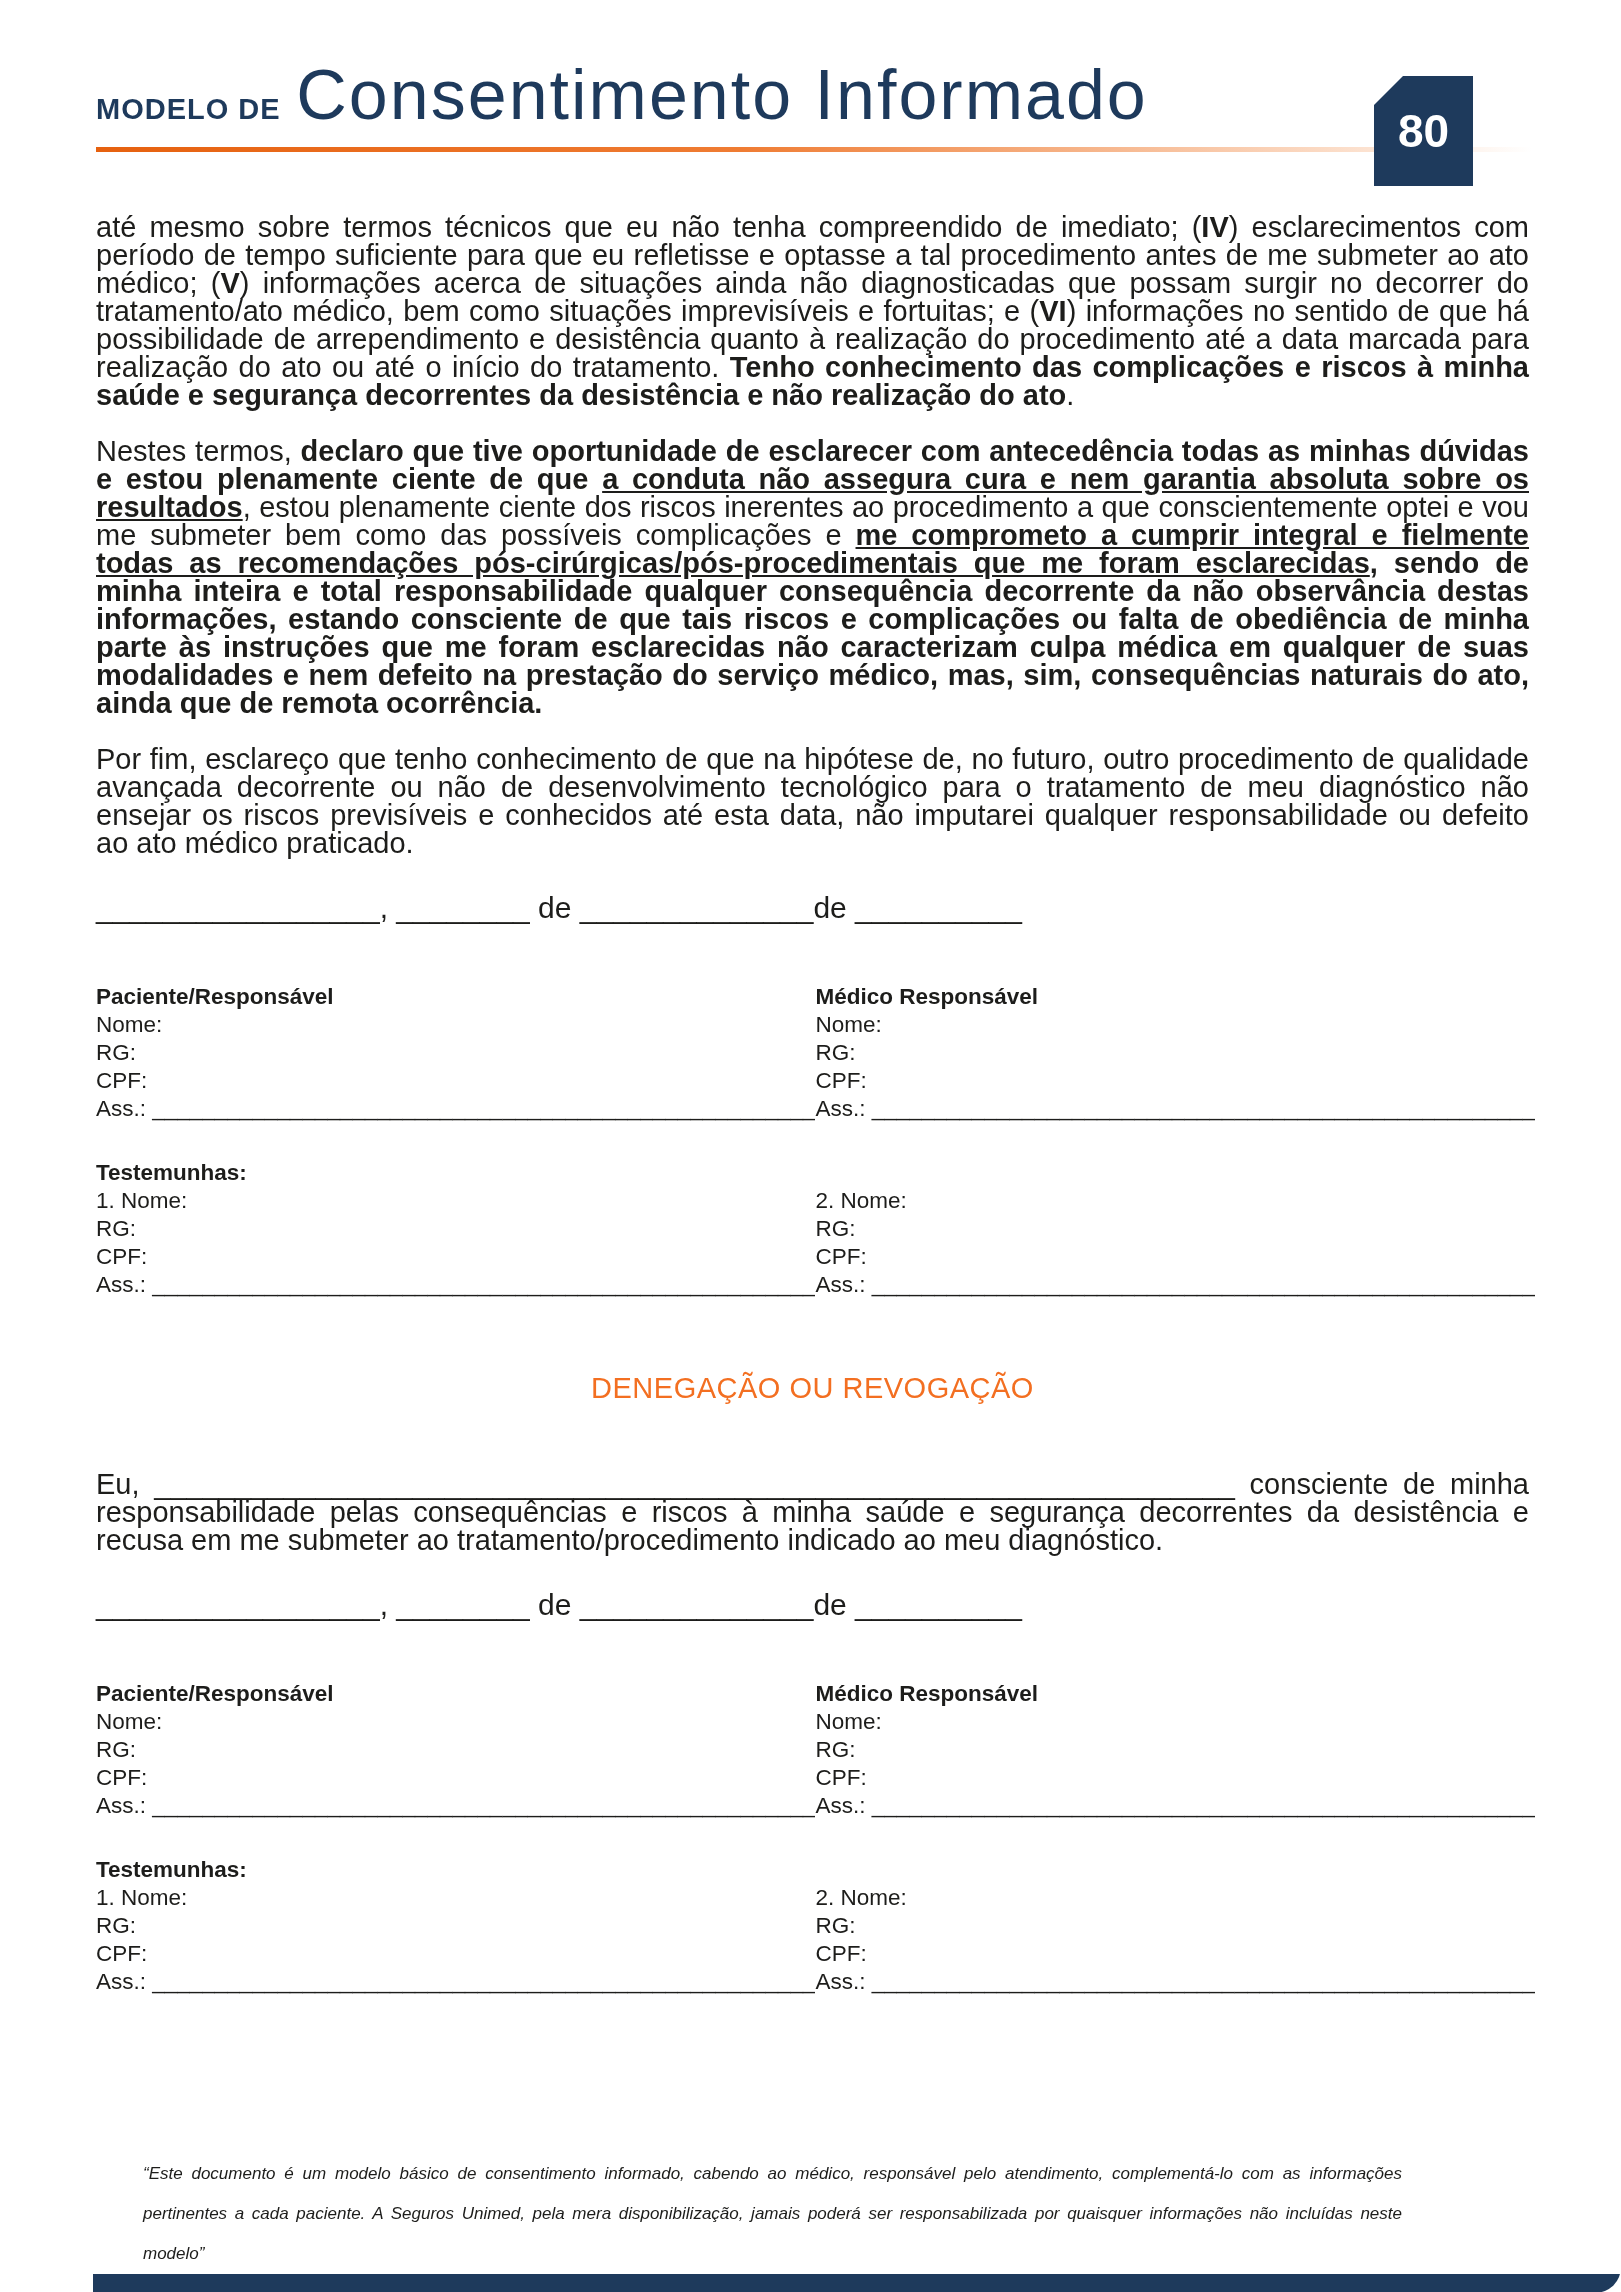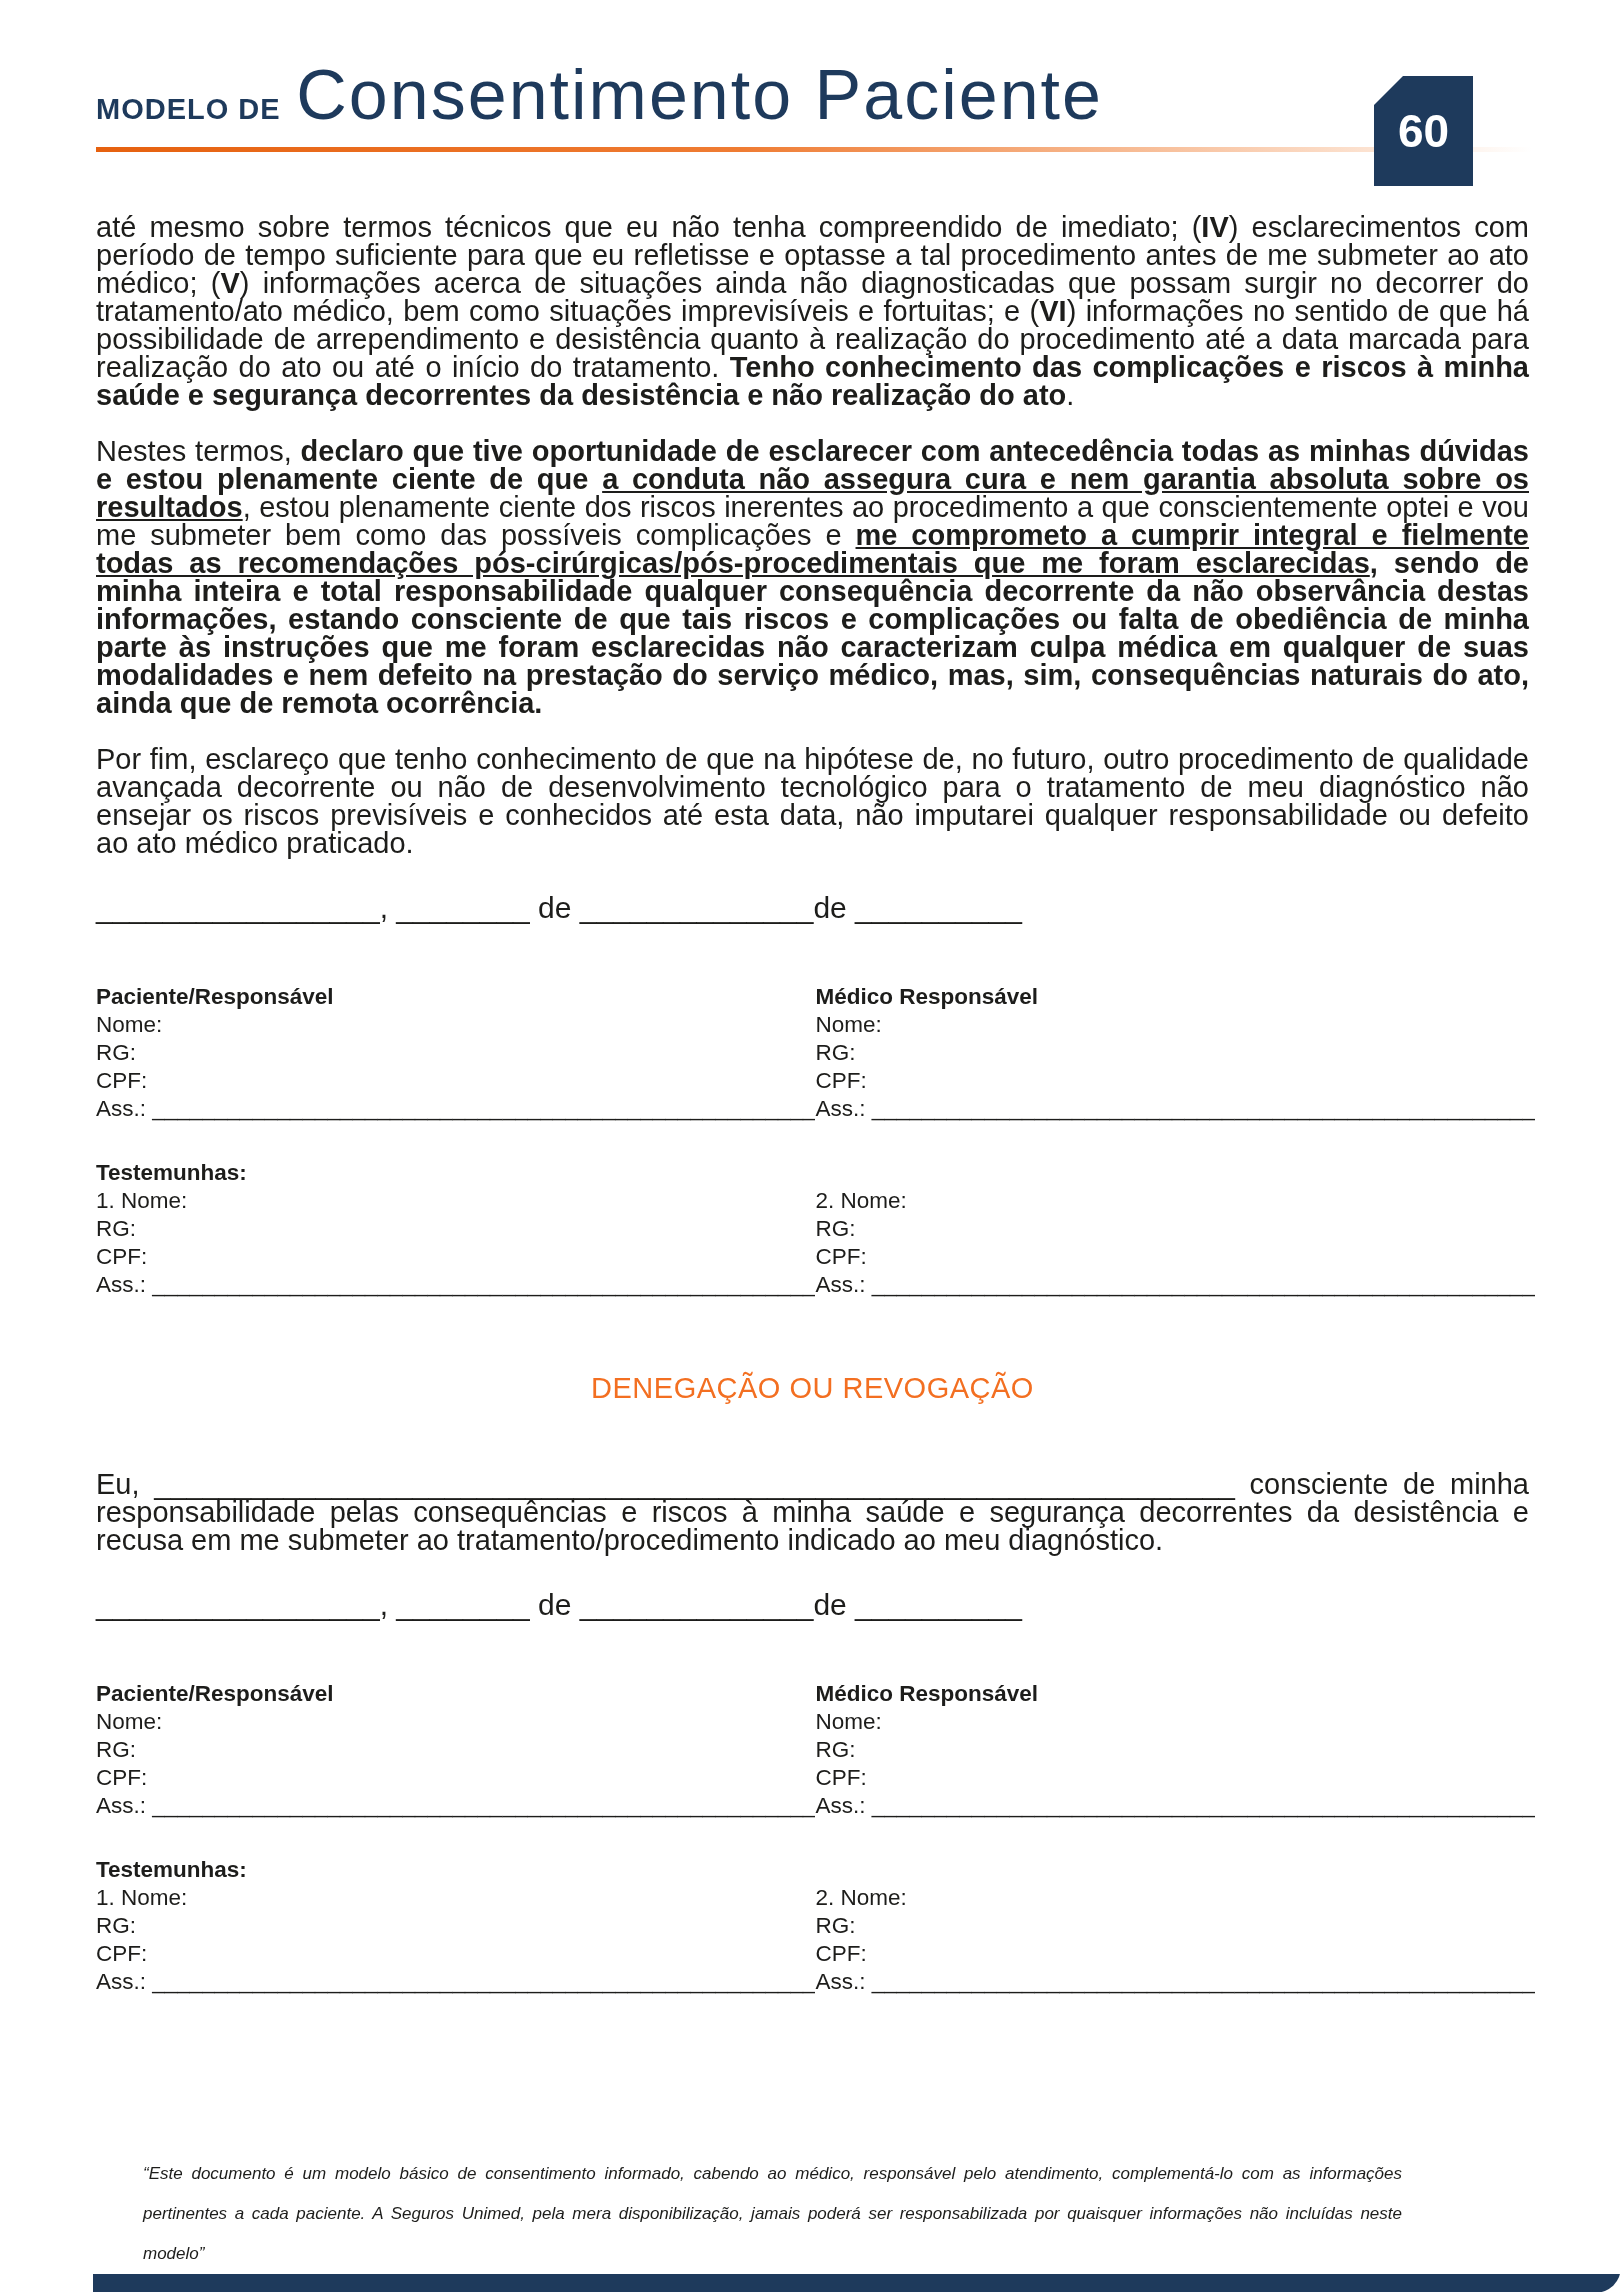--- a/index.html
+++ b/index.html
@@ -77,21 +77,21 @@
 </style>
 </head>
 <body>
 
 <div class="page" style="--navy: #1e3a5c; --orange: #f36f21; --rule: #e6610f;">
   <div class="content">
 
     <header>
       <div class="title-row">
         <span class="kicker">MODELO DE</span>
-        <span class="doc-title">Consentimento Paciente</span>
+        <span class="doc-title">Consentimento Informado</span>
       </div>
       <div class="rule"></div>
     </header>
 
     <main>
 
       <p class="para first"><span>até mesmo sobre termos técnicos que eu não tenha compreendido de imediato; (</span><span style="font-weight: bold;">IV</span><span>) esclarecimentos com período de tempo suficiente para que eu refletisse e optasse a tal procedimento antes de me submeter ao ato médico; (</span><span style="font-weight: bold;">V</span><span>) informações acerca de situações ainda não diagnosticadas que possam surgir no decorrer do tratamento/ato médico, bem como situações imprevisíveis e fortuitas; e (</span><span style="font-weight: bold;">VI</span><span>) informações no sentido de que há possibilidade de arrependimento e desistência quanto à realização do procedimento até a data marcada para realização do ato ou até o início do tratamento. </span><span style="font-weight: bold;">Tenho conhecimento das complicações e riscos à minha saúde e segurança decorrentes da desistência e não realização do ato</span><span>.</span></p>
       <p class="para"><span>Nestes termos, </span><span style="font-weight: bold;">declaro que tive oportunidade de esclarecer com antecedência todas as minhas dúvidas e estou plenamente ciente de que </span><span style="font-weight: bold; text-decoration: underline;">a conduta não assegura cura e nem garantia absoluta sobre os resultados</span><span>, estou plenamente ciente dos riscos inerentes ao procedimento a que conscientemente optei e vou me submeter bem como das possíveis complicações e </span><span style="font-weight: bold; text-decoration: underline;">me comprometo a cumprir integral e fielmente todas as recomendações pós-cirúrgicas/pós-procedimentais que me foram esclarecidas</span><span style="font-weight: bold;">, sendo de minha inteira e total responsabilidade qualquer consequência decorrente da não observância destas informações, estando consciente de que tais riscos e complicações ou falta de obediência de minha parte às instruções que me foram esclarecidas não caracterizam culpa médica em qualquer de suas modalidades e nem defeito na prestação do serviço médico, mas, sim, consequências naturais do ato, ainda que de remota ocorrência.</span></p>
       <p class="para"><span>Por fim, esclareço que tenho conhecimento de que na hipótese de, no futuro, outro procedimento de qualidade avançada decorrente ou não de desenvolvimento tecnológico para o tratamento de meu diagnóstico não ensejar os riscos previsíveis e conhecidos até esta data, não imputarei qualquer responsabilidade ou defeito ao ato médico praticado.</span></p>
 
@@ -168,20 +168,20 @@
             <div>CPF:</div>
             <div class="line">Ass.: _____________________________________________________</div>
           </div>
         </div>
       </section>
 
     </main>
   </div>
 
   <div class="page-badge">
-    <span>60</span>
+    <span>80</span>
   </div>
 
   <p class="disclaimer">“Este documento é um modelo básico de consentimento informado, cabendo ao médico, responsável pelo atendimento, complementá-lo com as informações pertinentes a cada paciente. A Seguros Unimed, pela mera disponibilização, jamais poderá ser responsabilizada por quaisquer informações não incluídas neste modelo”</p>
 
   <div class="footer-bar"></div>
 </div>
 
 
 </body></html>

